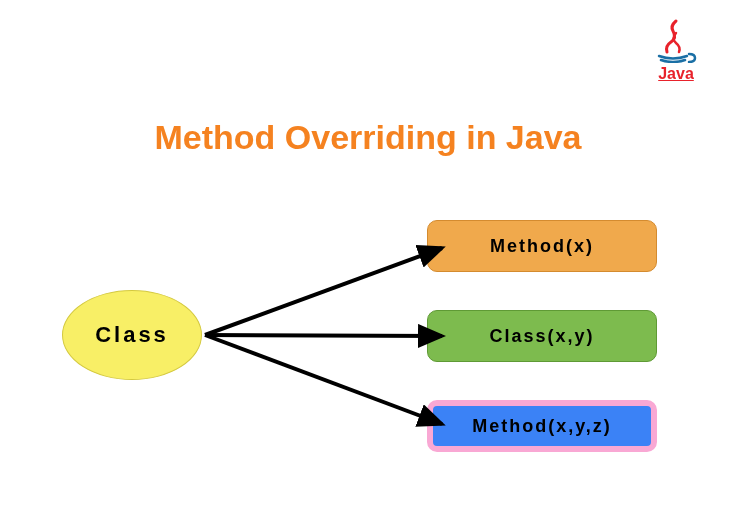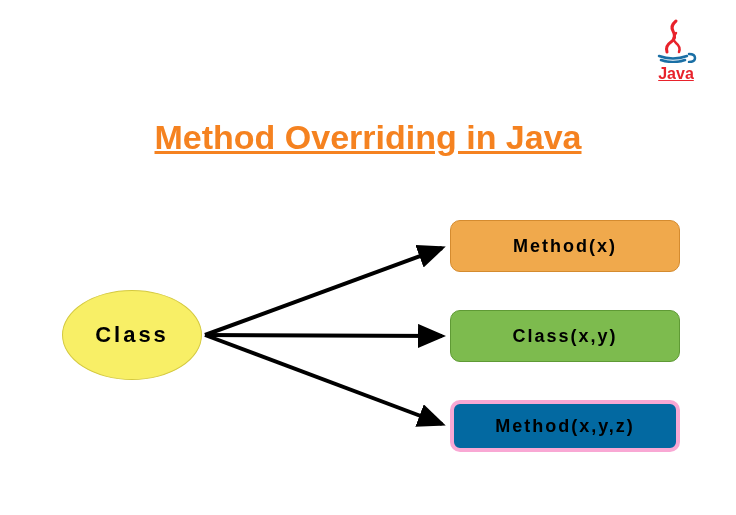--- a/index.html
+++ b/index.html
@@ -23,56 +23,55 @@
     }
     .title {
       position: absolute;
       top: 118px;
       left: 50%;
       transform: translateX(-50%);
       font-size: 34px;
       font-weight: 600;
       color: #f58220;
       white-space: nowrap;
-      text-decoration: underline;
     }
     .class-node {
       position: absolute;
       left: 62px;
       top: 290px;
       width: 140px;
       height: 90px;
       background: #f8ef66;
       border: 1px solid #d4c93f;
       border-radius: 50%;
       display: flex;
       align-items: center;
       justify-content: center;
       font-size: 22px;
       font-weight: 600;
       letter-spacing: 3px;
       color: #000;
     }
     .method-box {
       position: absolute;
-      left: 450px;
+      left: 427px;
       width: 230px;
       height: 52px;
       border-radius: 10px;
       display: flex;
       align-items: center;
       justify-content: center;
       font-size: 18px;
       font-weight: 600;
       letter-spacing: 2px;
       color: #000;
     }
     .m1 { top: 220px; background: #f0a94c; border: 1px solid #d48b2f; }
     .m2 { top: 310px; background: #7dbb4e; border: 1px solid #5f9a35; }
-    .m3 { top: 400px; background: #0369a1; border: 4px solid #f9a8d4; }
+    .m3 { top: 400px; background: #3b82f6; border: 6px solid #f9a8d4; }
     .arrows {
       position: absolute;
       top: 0;
       left: 0;
       width: 736px;
       height: 515px;
       pointer-events: none;
     }
   </style>
 </head>

